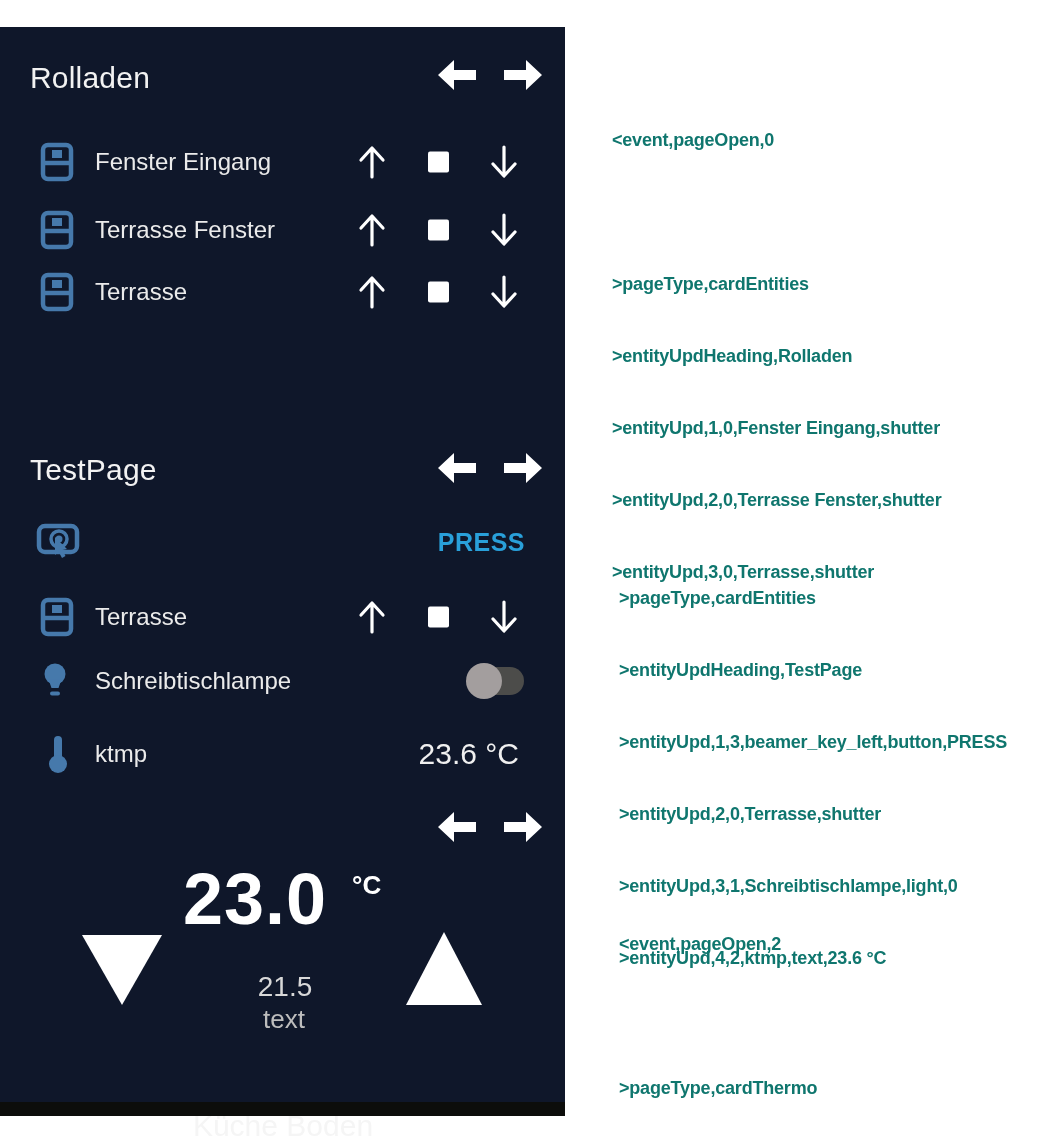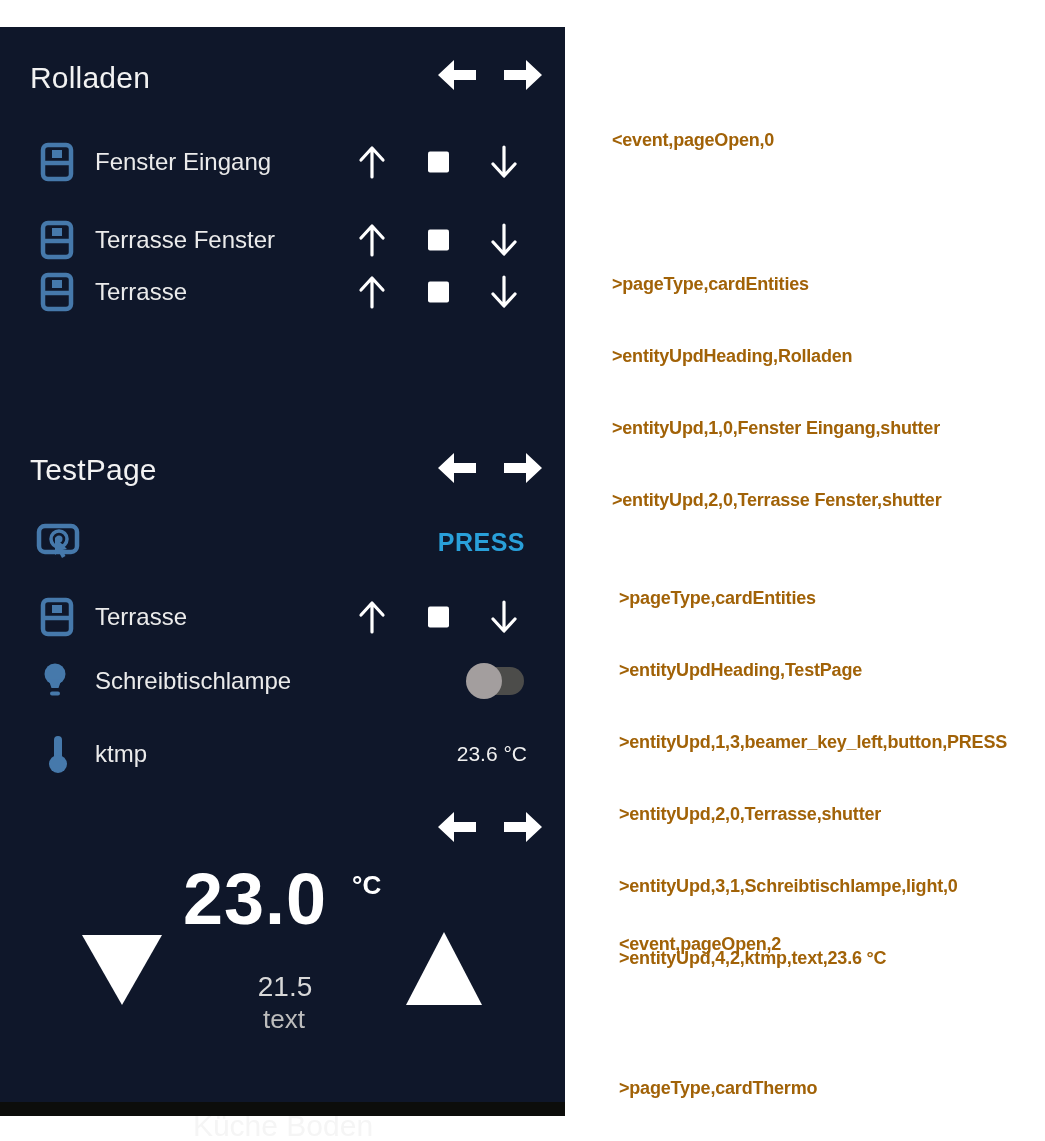--- a/index.html
+++ b/index.html
@@ -19,38 +19,38 @@
   .entity-row{position:absolute;left:0;width:565px;height:70px;}
   .row-icon{position:absolute;left:40px;top:50%;transform:translateY(-50%);line-height:0;}
   .row-label{position:absolute;left:95px;top:50%;transform:translateY(-50%);color:#ebebeb;font-size:24px;white-space:nowrap;}
   .ctl{position:absolute;top:50%;transform:translateY(-50%);background:none;border:none;padding:0;cursor:pointer;line-height:0;}
   .ctl-up{left:354px;}
   .ctl-stop{left:428px;width:21px;height:21px;background:#ffffff;border-radius:2px;}
   .ctl-down{left:486px;}
   .press-btn{position:absolute;right:40px;top:50%;transform:translateY(-50%);
     background:none;border:none;padding:0;cursor:pointer;
     color:#29a0da;font-size:25px;font-weight:600;letter-spacing:.5px;font-family:inherit;text-align:right;}
-  .sensor-value{position:absolute;right:38px;top:50%;transform:translateY(-50%);color:#f0f0f0;font-size:21px;white-space:nowrap;}
+  .sensor-value{position:absolute;right:46px;top:50%;transform:translateY(-50%);color:#f0f0f0;font-size:30px;white-space:nowrap;}
 
   .toggle{position:absolute;left:466px;top:50%;transform:translateY(-50%);width:58px;height:36px;cursor:pointer;}
   .toggle-track{position:absolute;left:2px;top:4px;width:56px;height:28px;background:#4c4c4a;border-radius:14px;}
   .toggle-knob{position:absolute;left:0;top:0;width:36px;height:36px;border-radius:50%;background:#a39e9e;}
 
   
   .temp-number{position:absolute;left:183px;top:836px;color:#ffffff;font-size:72px;font-weight:700;line-height:72px;letter-spacing:1px;}
   .temp-unit{position:absolute;left:352px;top:843px;color:#ffffff;font-size:26px;font-weight:700;}
   .tri-btn{position:absolute;background:none;border:none;padding:0;cursor:pointer;line-height:0;}
   .tri-down{left:82px;top:908px;}
   .tri-up{left:406px;top:905px;}
   .setpoint{position:absolute;left:285px;top:944px;transform:translateX(-50%);color:#d8d8d8;font-size:28px;}
   .hvac-state{position:absolute;left:284px;top:977px;transform:translateX(-50%);color:#bdbdbd;font-size:26px;}
   .thermo-title{position:absolute;left:283px;top:1082px;transform:translateX(-50%);color:#f5f5f5;font-size:30px;white-space:nowrap;}
 
   
-  .log-block{position:absolute;color:#a16207;font-weight:700;font-size:18px;line-height:24px;white-space:pre;letter-spacing:-0.2px;}
+  .log-block{position:absolute;color:#0f766e;font-weight:700;font-size:18px;line-height:24px;white-space:pre;letter-spacing:-0.2px;}
   .log-line{min-height:24px;}
   .log-1{left:612px;top:80px;}
   .log-2{left:619px;top:466px;}
   .log-3{left:619px;top:884px;}
 </style>
 </head>
 <body>
 
 <div class="panel">
 
@@ -87,21 +87,21 @@
           </svg></span>
     </button>
     <button class="ctl ctl-stop"></button>
     <button class="ctl ctl-down">
       <span><svg width="36" height="38" viewBox="0 0 36 38">
             <path d="M18 4 L18 32 M7 21 L18 33 L29 21" stroke="#ffffff" stroke-width="3.2" fill="none" stroke-linecap="round" stroke-linejoin="round"></path>
           </svg></span>
     </button>
   </div>
 
-  <div class="entity-row" style="top:178px;">
+  <div class="entity-row" style="top:168px;">
     <span class="row-icon">
       <svg width="34" height="40" viewBox="0 0 34 40">
           <rect x="3" y="3" width="28" height="34" rx="5" fill="none" stroke="#4679ab" stroke-width="4.5"></rect>
           <rect x="12" y="8" width="10" height="8" fill="#4679ab"></rect>
           <line x1="4" y1="21" x2="30" y2="21" stroke="#4679ab" stroke-width="4.5"></line>
         </svg>
     </span>
     <span class="row-label">Terrasse Fenster</span>
     <button class="ctl ctl-up">
       <span><svg width="36" height="38" viewBox="0 0 36 38">
@@ -258,20 +258,21 @@
   <div class="bottom-strip"></div>
 </div>
 
 <div class="log-block log-1">
   <div class="log-line">&lt;event,pageOpen,0</div>
   <div class="log-line"></div>
   <div class="log-line">&gt;pageType,cardEntities</div>
   <div class="log-line">&gt;entityUpdHeading,Rolladen</div>
   <div class="log-line">&gt;entityUpd,1,0,Fenster Eingang,shutter</div>
   <div class="log-line">&gt;entityUpd,2,0,Terrasse Fenster,shutter</div>
+  <div class="log-line">&gt;entityUpd,3,0,Terrasse,shutter</div>
 </div>
 
 <div class="log-block log-2">
   <div class="log-line"></div>
   <div class="log-line">&gt;pageType,cardEntities</div>
   <div class="log-line">&gt;entityUpdHeading,TestPage</div>
   <div class="log-line">&gt;entityUpd,1,3,beamer_key_left,button,PRESS</div>
   <div class="log-line">&gt;entityUpd,2,0,Terrasse,shutter</div>
   <div class="log-line">&gt;entityUpd,3,1,Schreibtischlampe,light,0</div>
   <div class="log-line">&gt;entityUpd,4,2,ktmp,text,23.6 °C</div>

